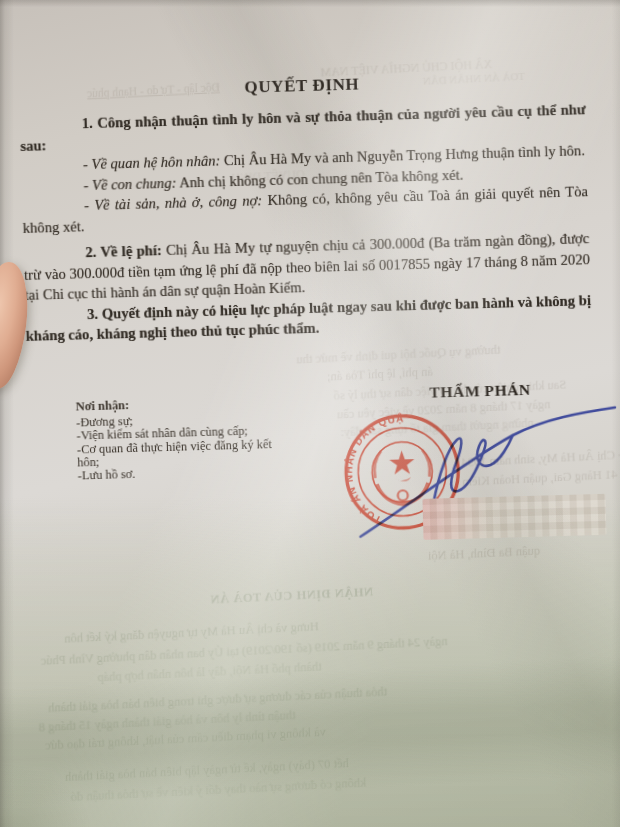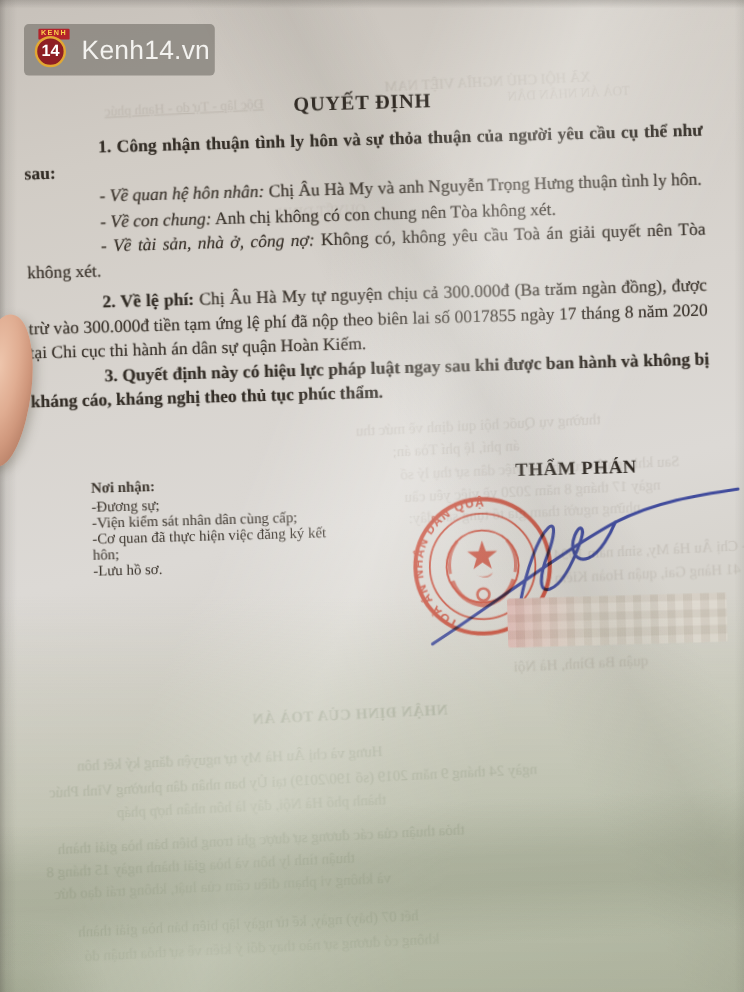--- a/index.html
+++ b/index.html
@@ -164,21 +164,14 @@
   </div>
 
   <div class="overlay" id="beam"></div>
   <div class="overlay" id="crease"></div>
   <div class="overlay" id="greentint"></div>
   <div class="overlay" id="bandshadow"></div>
   <div class="overlay" id="edges"></div>
 
   <div id="finger"></div>
 
-  <div id="wm">
-    <div id="wm-badge">
-      <div class="kenh">KENH</div>
-      <div class="circ">14</div>
-    </div>
-    <div class="site">Kenh14.vn</div>
-  </div>
 
 </div>
 
 </body></html>

